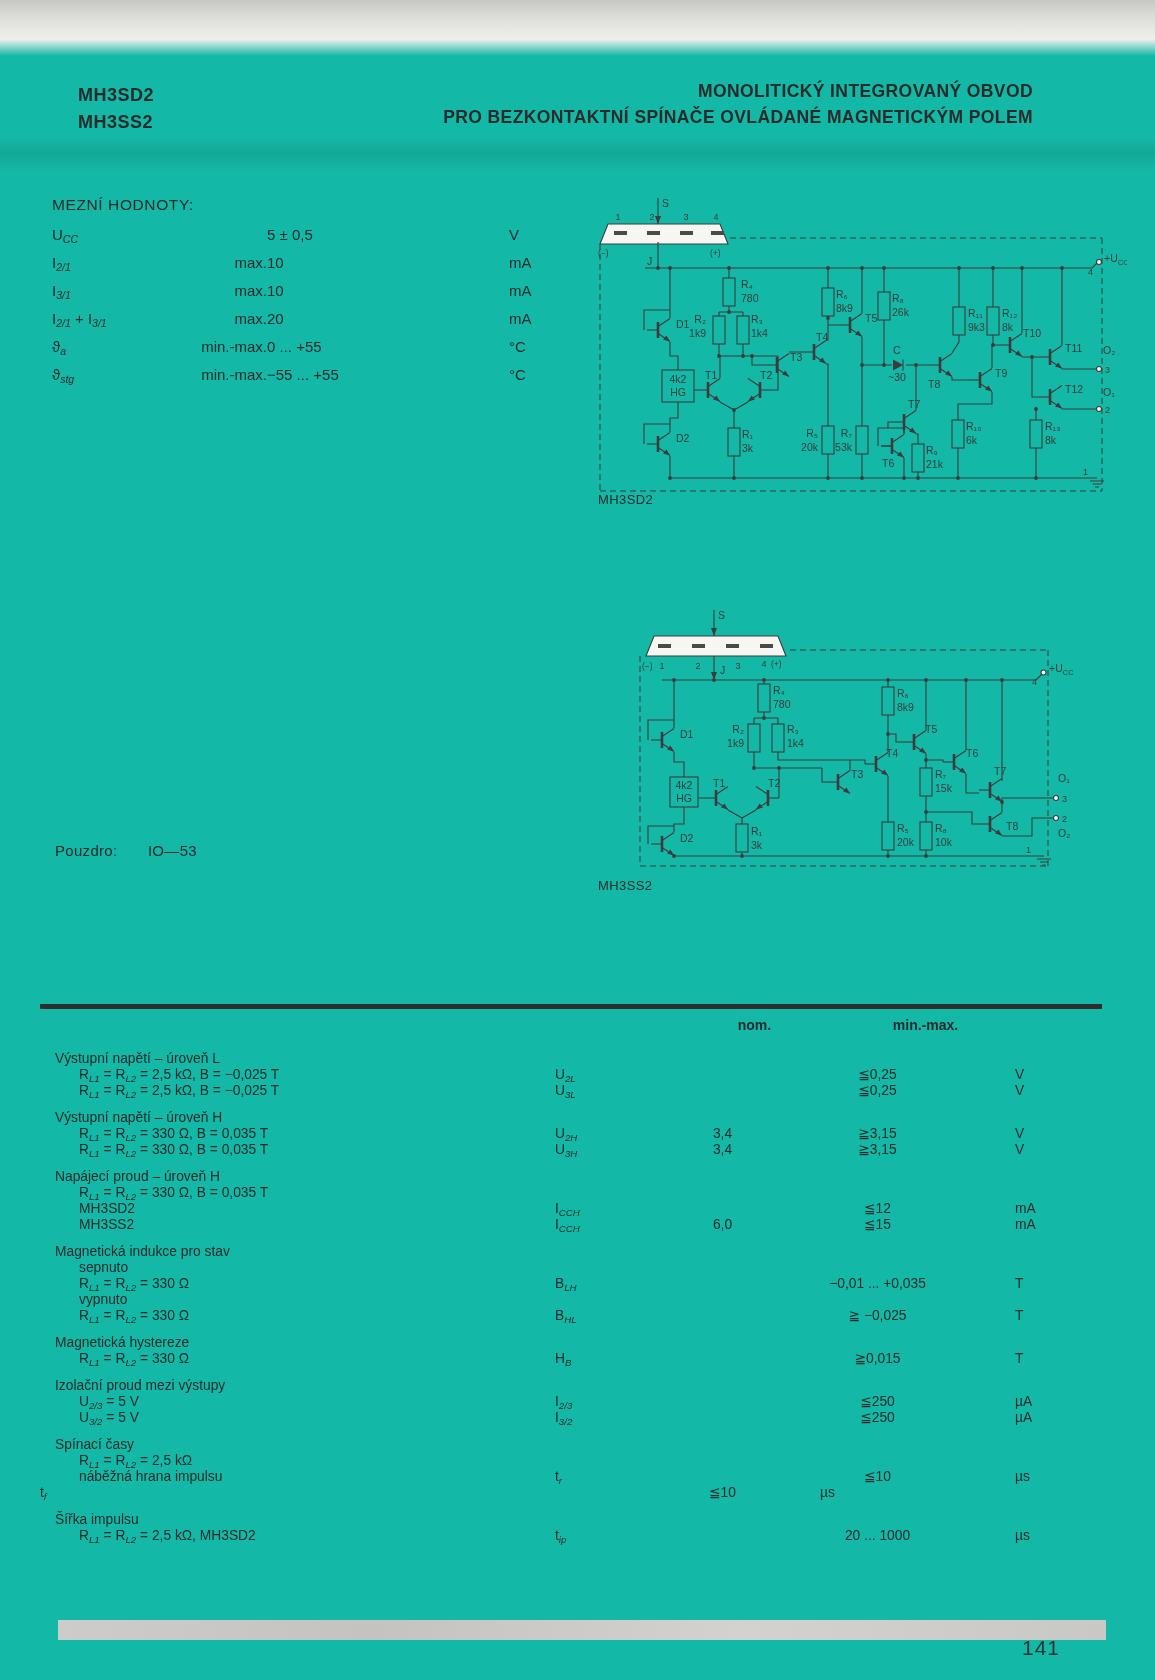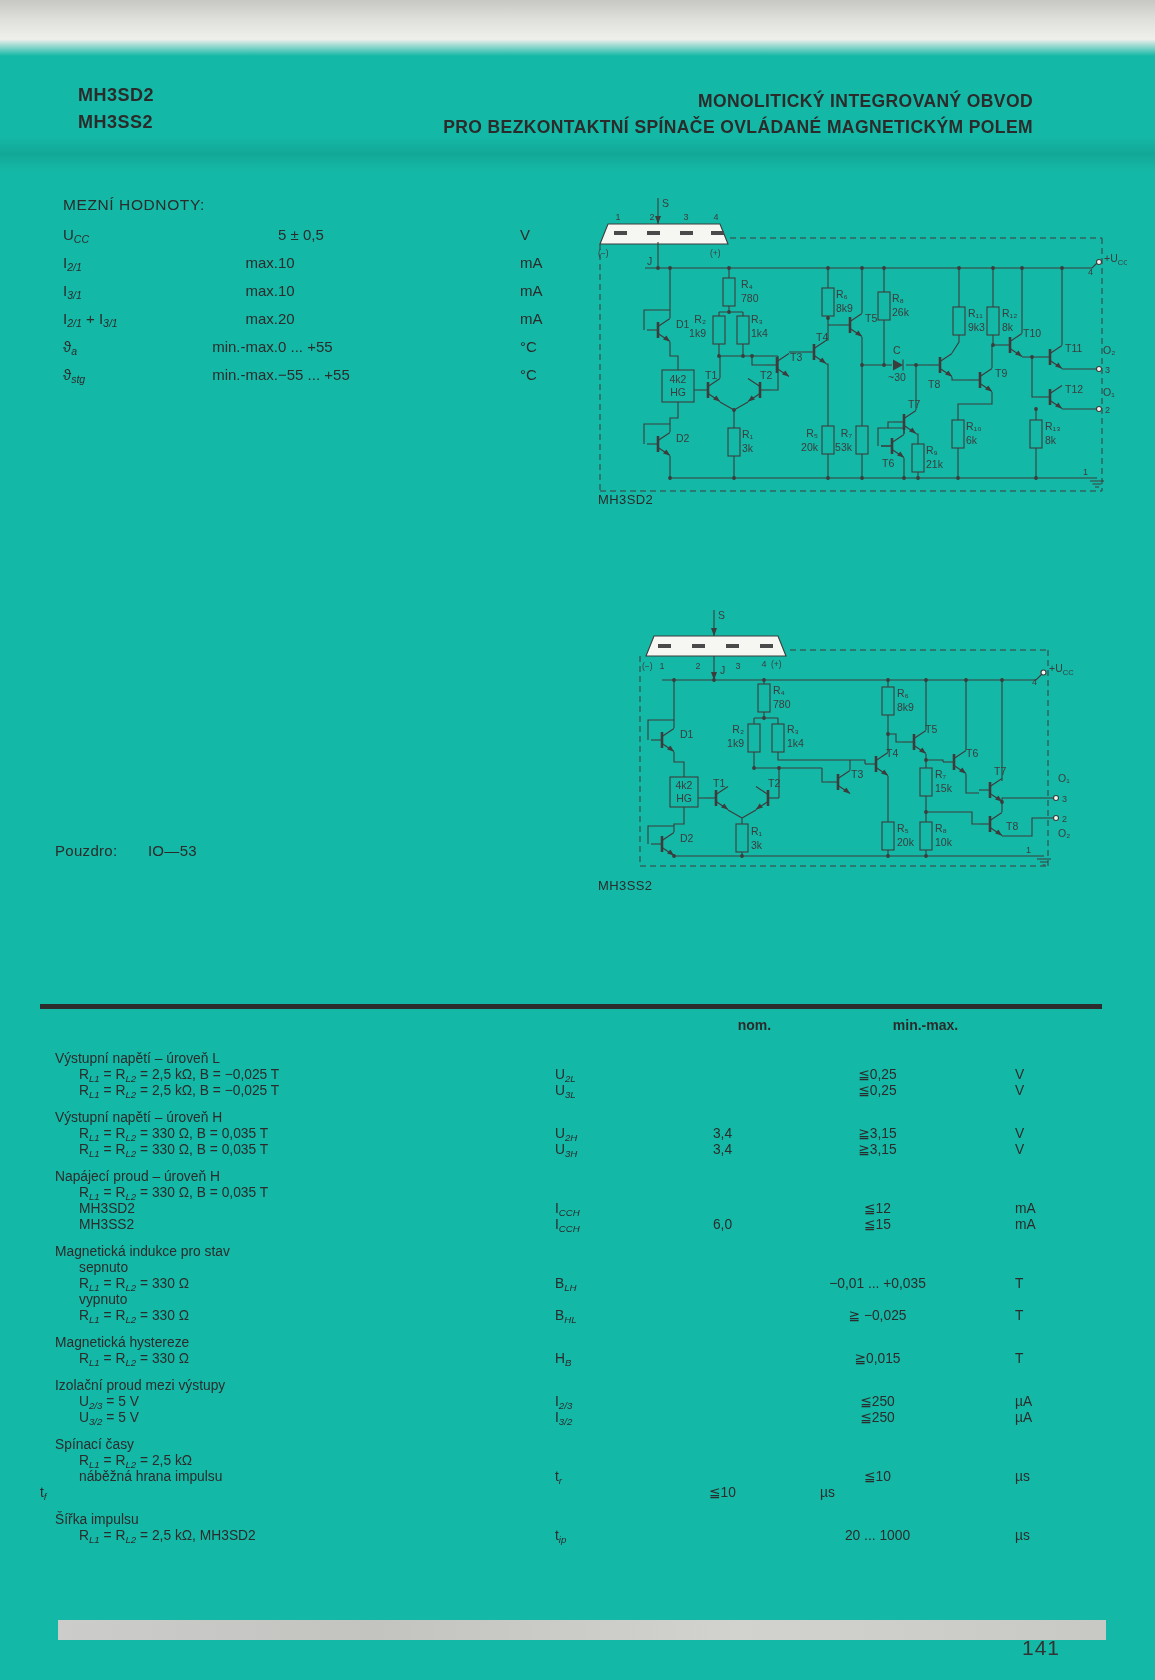--- a/index.html
+++ b/index.html
@@ -12,24 +12,24 @@
   
   .scan-top{position:absolute;left:0;top:0;width:100%;height:56px;
     background:linear-gradient(180deg,#c7c7c4 0%,#dfdfdc 35%,#efefec 70%,rgba(246,246,243,0) 100%);}
   .scan-head{position:absolute;left:0;top:136px;width:100%;height:36px;
     background:linear-gradient(180deg,rgba(0,0,0,0) 0%,rgba(0,0,0,0.09) 50%,rgba(0,0,0,0.02) 85%,rgba(0,0,0,0) 100%);}
   .scan-bottom{position:absolute;left:58px;top:1620px;width:1048px;height:20px;
     background:linear-gradient(90deg,#cccccA 0%,#c3c3c0 30%,#d2d2cf 65%,#c8c8c5 100%);}
 
   
   .partnos{position:absolute;left:78px;top:82px;font-size:18px;font-weight:bold;line-height:27px;letter-spacing:.5px;}
-  .doc-title{position:absolute;right:122px;top:88px;text-align:right;font-size:17.5px;font-weight:bold;line-height:26px;letter-spacing:.4px;}
+  .doc-title{position:absolute;right:122px;top:78px;text-align:right;font-size:17.5px;font-weight:bold;line-height:26px;letter-spacing:.4px;}
 
   
-  .limits{position:absolute;left:63px;top:196px;width:540px;}
+  .limits{position:absolute;left:52px;top:196px;width:540px;}
   .limits h3{margin:0 0 12px 0;font-size:15.5px;font-weight:normal;letter-spacing:.6px;}
   .lrow{display:grid;grid-template-columns:130px 85px 230px 70px;height:28px;align-items:baseline;font-size:15px;}
   .lsym{text-align:left;}
   .lcond{text-align:right;}
   .lval{text-align:left;}
   .lunit{padding-left:12px;}
   sub{font-size:.70em;vertical-align:-0.28em;line-height:0;font-style:italic;}
 
   
   .schem{position:absolute;}

